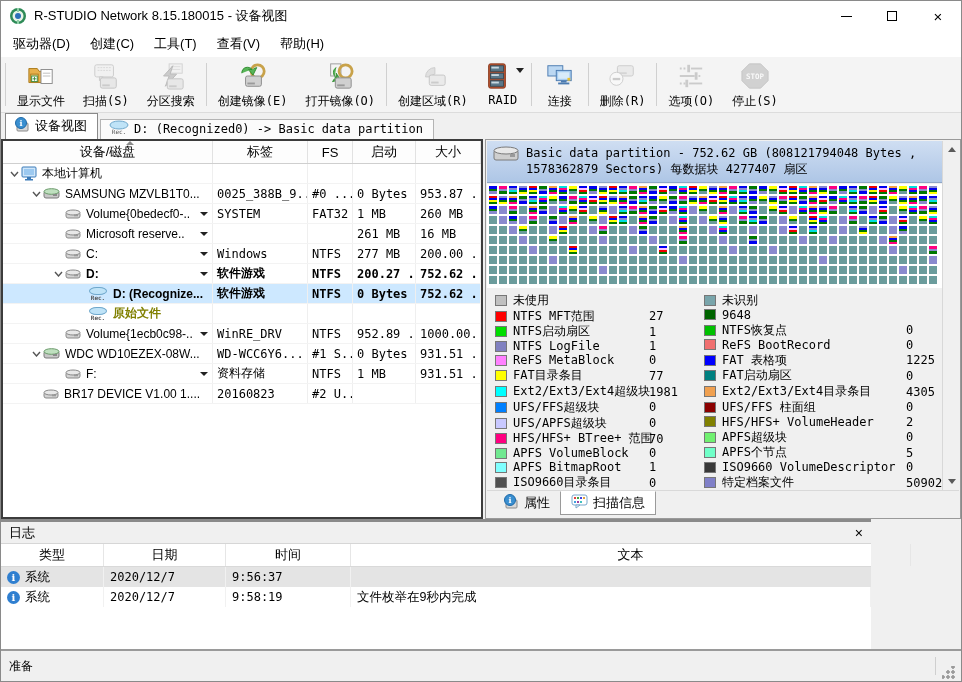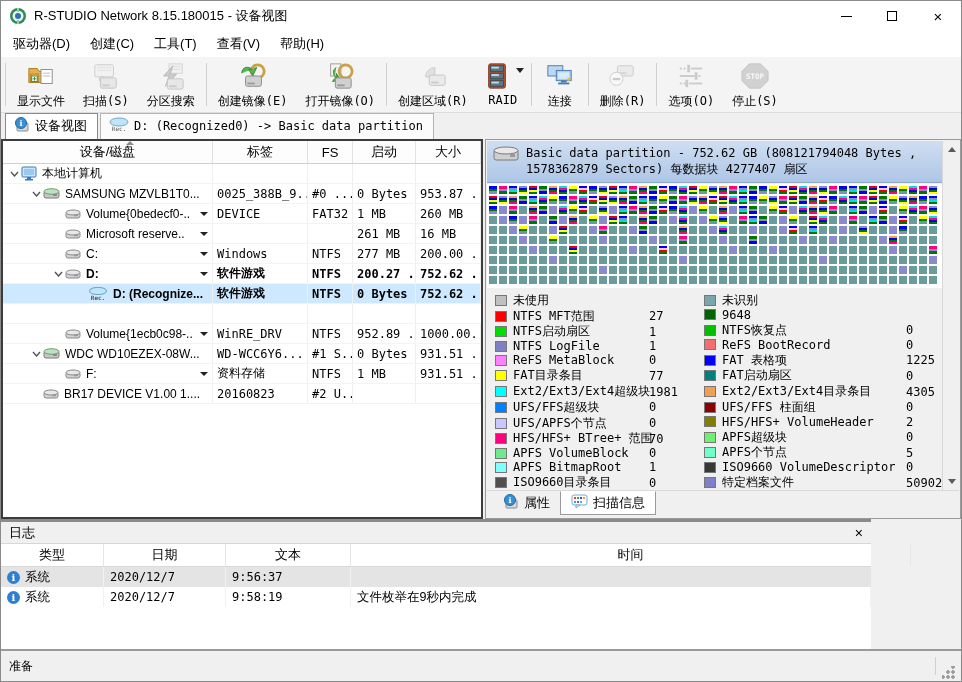--- a/index.html
+++ b/index.html
@@ -36,21 +36,21 @@
   .tbtn.disabled svg { opacity:.45; filter:grayscale(1); }
   .tsep { width:1px; background:#d0d0d0; margin:6px 2px; }
   .raid-wrap { display:flex; align-items:center; }
   .dd-arrow { width:0; height:0; border-left:4px solid transparent; border-right:4px solid transparent;
               border-top:5px solid #222; margin-left:4px; margin-top:-12px; }
 
   
   .tabbar { position:absolute; top:112px; left:0; right:0; height:26px; background:#f0f0f0;
             display:flex; align-items:flex-end; padding-left:4px; }
   .tab { display:flex; align-items:center; gap:5px; padding:4px 10px 5px 8px; background:#fff;
-         border:1px solid #b4b4b4; border-bottom:none; height:26px; }
+         border:1px solid #b4b4b4; border-bottom:none; height:20px; }
   .tab.active { height:26px; border-color:#8a8a8a; position:relative; z-index:2; }
   .tab.inactive { background:#fbfbfb; margin-left:2px; }
   .tab .tab-label { font-size:13px; white-space:nowrap; }
   .tab.inactive .tab-label { font-family:"DejaVu Sans Mono", monospace; font-size:12px; }
 
   
   .main { position:absolute; top:138px; left:0; width:962px; height:380px; display:flex; }
 
   
   .tree-panel { width:482px; height:380px; background:#fff; border:2px solid #3c3c3c; overflow:hidden; }
@@ -414,21 +414,21 @@
               <span class="tree-ico">
                 <svg width="16" height="12" viewBox="0 0 16 12">
                   <rect x="1" y="4" width="14" height="6" rx="2" fill="#d4d4d4" stroke="#8a8a8a"></rect>
                   <ellipse cx="8" cy="4.5" rx="7" ry="2.5" fill="#e8e8e8" stroke="#8a8a8a"></ellipse>
                   <rect x="9" y="6.5" width="4" height="1.8" fill="#9a9a9a"></rect>
                 </svg>
               </span>
               <span style="overflow: hidden; text-overflow: clip;">Volume{0bedecf0-..</span>
               <span class="drop-tri"></span>
             </div>
-            <div class="cell val">DEVICE</div>
+            <div class="cell val">SYSTEM</div>
             <div class="cell val">FAT32</div>
             <div class="cell val">1 MB</div>
             <div class="cell val">260 MB</div>
           </div>
           <div class="tree-row">
             <div class="cell name-cell" style="padding-left: 62px;">
               <span class="tree-ico">
                 <svg width="16" height="12" viewBox="0 0 16 12">
                   <rect x="1" y="4" width="14" height="6" rx="2" fill="#d4d4d4" stroke="#8a8a8a"></rect>
                   <ellipse cx="8" cy="4.5" rx="7" ry="2.5" fill="#e8e8e8" stroke="#8a8a8a"></ellipse>
@@ -489,20 +489,27 @@
                 <div class="rb-txt">Rec.</div>
               </span>
               <span style="overflow: hidden; text-overflow: clip;">D: (Recognize...</span>
             </div>
             <div class="cell val">软件游戏</div>
             <div class="cell val">NTFS</div>
             <div class="cell val">0 Bytes</div>
             <div class="cell val">752.62 ...</div>
           </div>
           <div class="tree-row bold">
+            <div class="cell name-cell" style="padding-left: 84px;">
+              <span class="rec-badge">
+                <div class="rb-top"></div>
+                <div class="rb-txt">Rec.</div>
+              </span>
+              <span style="overflow: hidden; text-overflow: clip; color: rgb(128, 128, 0);">原始文件</span>
+            </div>
             <div class="cell val"></div>
             <div class="cell val"></div>
             <div class="cell val"></div>
             <div class="cell val"></div>
           </div>
           <div class="tree-row">
             <div class="cell name-cell" style="padding-left: 62px;">
               <span class="tree-ico">
                 <svg width="16" height="12" viewBox="0 0 16 12">
                   <rect x="1" y="4" width="14" height="6" rx="2" fill="#d4d4d4" stroke="#8a8a8a"></rect>
@@ -1077,21 +1084,21 @@
               <span class="ltxt">Ext2/Ext3/Ext4超级块</span>
               <span class="lcnt">1981</span>
             </div>
             <div class="li">
               <div class="sw" style="background: rgb(0, 128, 255);"></div>
               <span class="ltxt">UFS/FFS超级块</span>
               <span class="lcnt">0</span>
             </div>
             <div class="li">
               <div class="sw" style="background: rgb(200, 200, 255);"></div>
-              <span class="ltxt">UFS/APFS个节点</span>
+              <span class="ltxt">UFS/APFS超级块</span>
               <span class="lcnt">0</span>
             </div>
             <div class="li">
               <div class="sw" style="background: rgb(255, 0, 128);"></div>
               <span class="ltxt">HFS/HFS+ BTree+ 范围</span>
               <span class="lcnt">70</span>
             </div>
             <div class="li">
               <div class="sw" style="background: rgb(112, 232, 144);"></div>
               <span class="ltxt">APFS VolumeBlock</span>
@@ -1213,22 +1220,22 @@
   </div>
 
   <div class="log-panel">
     <div class="log-title">
       <span>日志</span>
       <span class="log-close">×</span>
     </div>
     <div class="log-header" id="log-header">
         <div class="hcell">类型</div>
         <div class="hcell">日期</div>
+        <div class="hcell">时间</div>
         <div class="hcell">文本</div>
-        <div class="hcell">时间</div>
       </div>
     <div id="log-body">
         <div class="log-row sel">
           <div class="cell">
             <span class="info-ball">i</span>
             <span>系统</span>
           </div>
           <div class="cell mono2">2020/12/7</div>
           <div class="cell mono2">9:56:37</div>
         </div>

